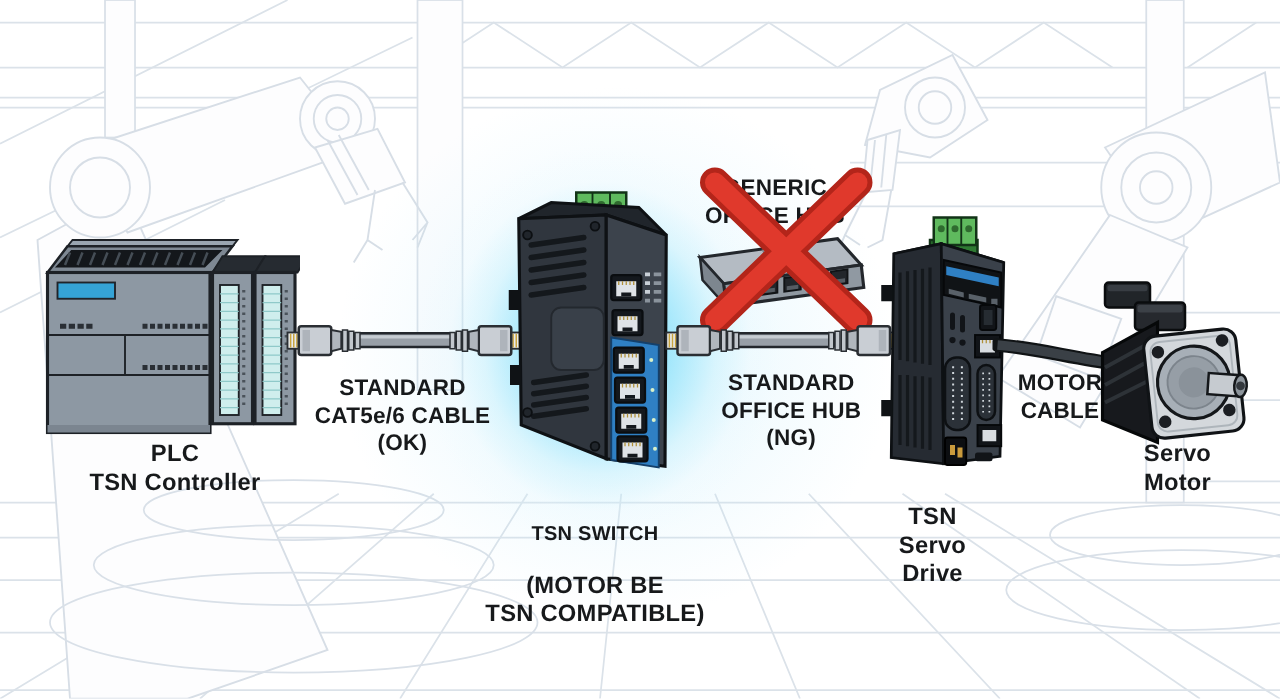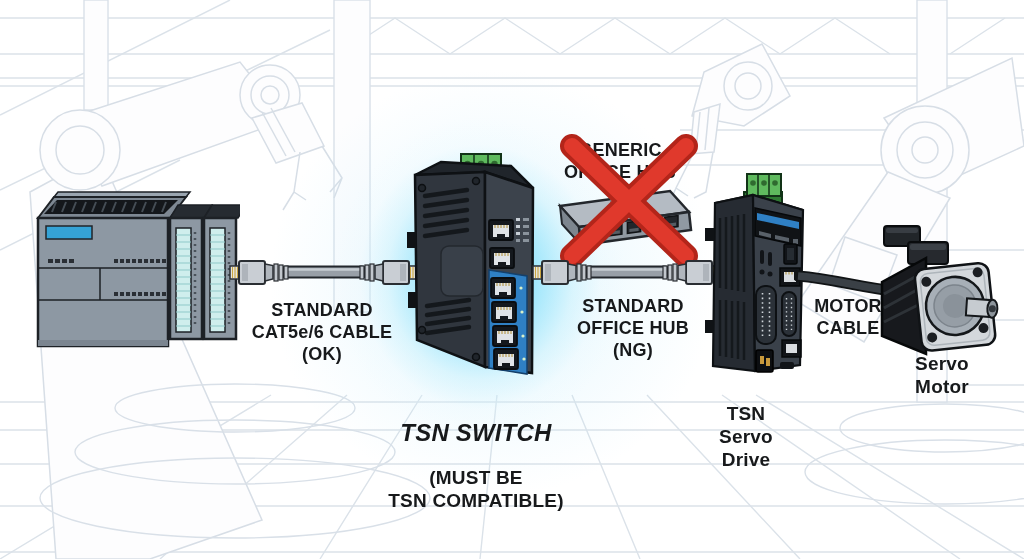--- a/index.html
+++ b/index.html
@@ -3,21 +3,21 @@
 <meta charset="utf-8">
 <style>
   html,body{margin:0;padding:0;background:#ffffff;}
   #canvas{position:relative;width:1024px;height:559px;overflow:hidden;background:#ffffff;
           font-family:"Liberation Sans",sans-serif;}
   .abs{position:absolute;}
   .lbl{position:absolute;text-align:center;font-weight:700;color:#17191b;
        line-height:1.22;white-space:pre-line;letter-spacing:.2px;}
   .lbl-19{font-size:19px;}
   .lbl-18{font-size:18px;}
-  .switch-title{display:block;font-size:24px;font-weight:700;font-style:italic;}
+  .switch-title{display:block;font-size:16px;font-weight:700;}
   .switch-sub{display:block;font-size:19px;font-weight:700;}
   .glow1{left:330px;top:112px;width:300px;height:330px;
     background:radial-gradient(ellipse 50% 50% at 50% 50%,
       rgba(86,212,248,.92) 0%, rgba(125,222,250,.62) 38%,
       rgba(180,236,252,.35) 62%, rgba(230,248,254,.16) 80%, rgba(255,255,255,0) 97%);}
   .glow2{left:258px;top:58px;width:470px;height:450px;
     background:radial-gradient(ellipse 50% 50% at 50% 50%,
       rgba(150,225,250,.30) 0%, rgba(190,235,252,.18) 55%, rgba(255,255,255,0) 95%);}
 </style>
 </head>
@@ -334,28 +334,30 @@
       <circle cx="87" cy="86" r="21" fill="#969ea6" stroke="#7c848c" stroke-width="1.5"></circle>
       <circle cx="87" cy="86" r="12" fill="#8a929a"></circle>
       <g transform="rotate(10 100 90)">
         <rect x="98" y="80" width="26" height="17" fill="#c6cbd0" stroke="#14171a" stroke-width="2"></rect>
         <ellipse cx="124" cy="88.5" rx="5" ry="9" fill="#8d959c" stroke="#14171a" stroke-width="2"></ellipse>
         <circle cx="124" cy="88.5" r="3.5" fill="#33383d"></circle>
       </g>
     </g>
   </svg>
 
+  <div class="lbl lbl-19" style="left:35px;top:352px;width:210px">PLC
+TSN Controller</div>
 
   <div class="lbl lbl-18" style="left:237px;top:300px;width:170px">STANDARD
 CAT5e/6 CABLE
 (OK)</div>
 
   <div class="lbl" style="left:366px;top:398px;width:220px">
     <span class="switch-title">TSN SWITCH</span>
-    <span class="switch-sub">(MUST BE
+    <span class="switch-sub">(MOTOR BE
 TSN COMPATIBLE)</span>
   </div>
 
   <div class="lbl lbl-18" style="left:553px;top:296px;width:160px">STANDARD
 OFFICE HUB
 (NG)</div>
 
   <div class="lbl lbl-19" style="left:696px;top:402px;width:100px">TSN
 Servo
 Drive</div>

